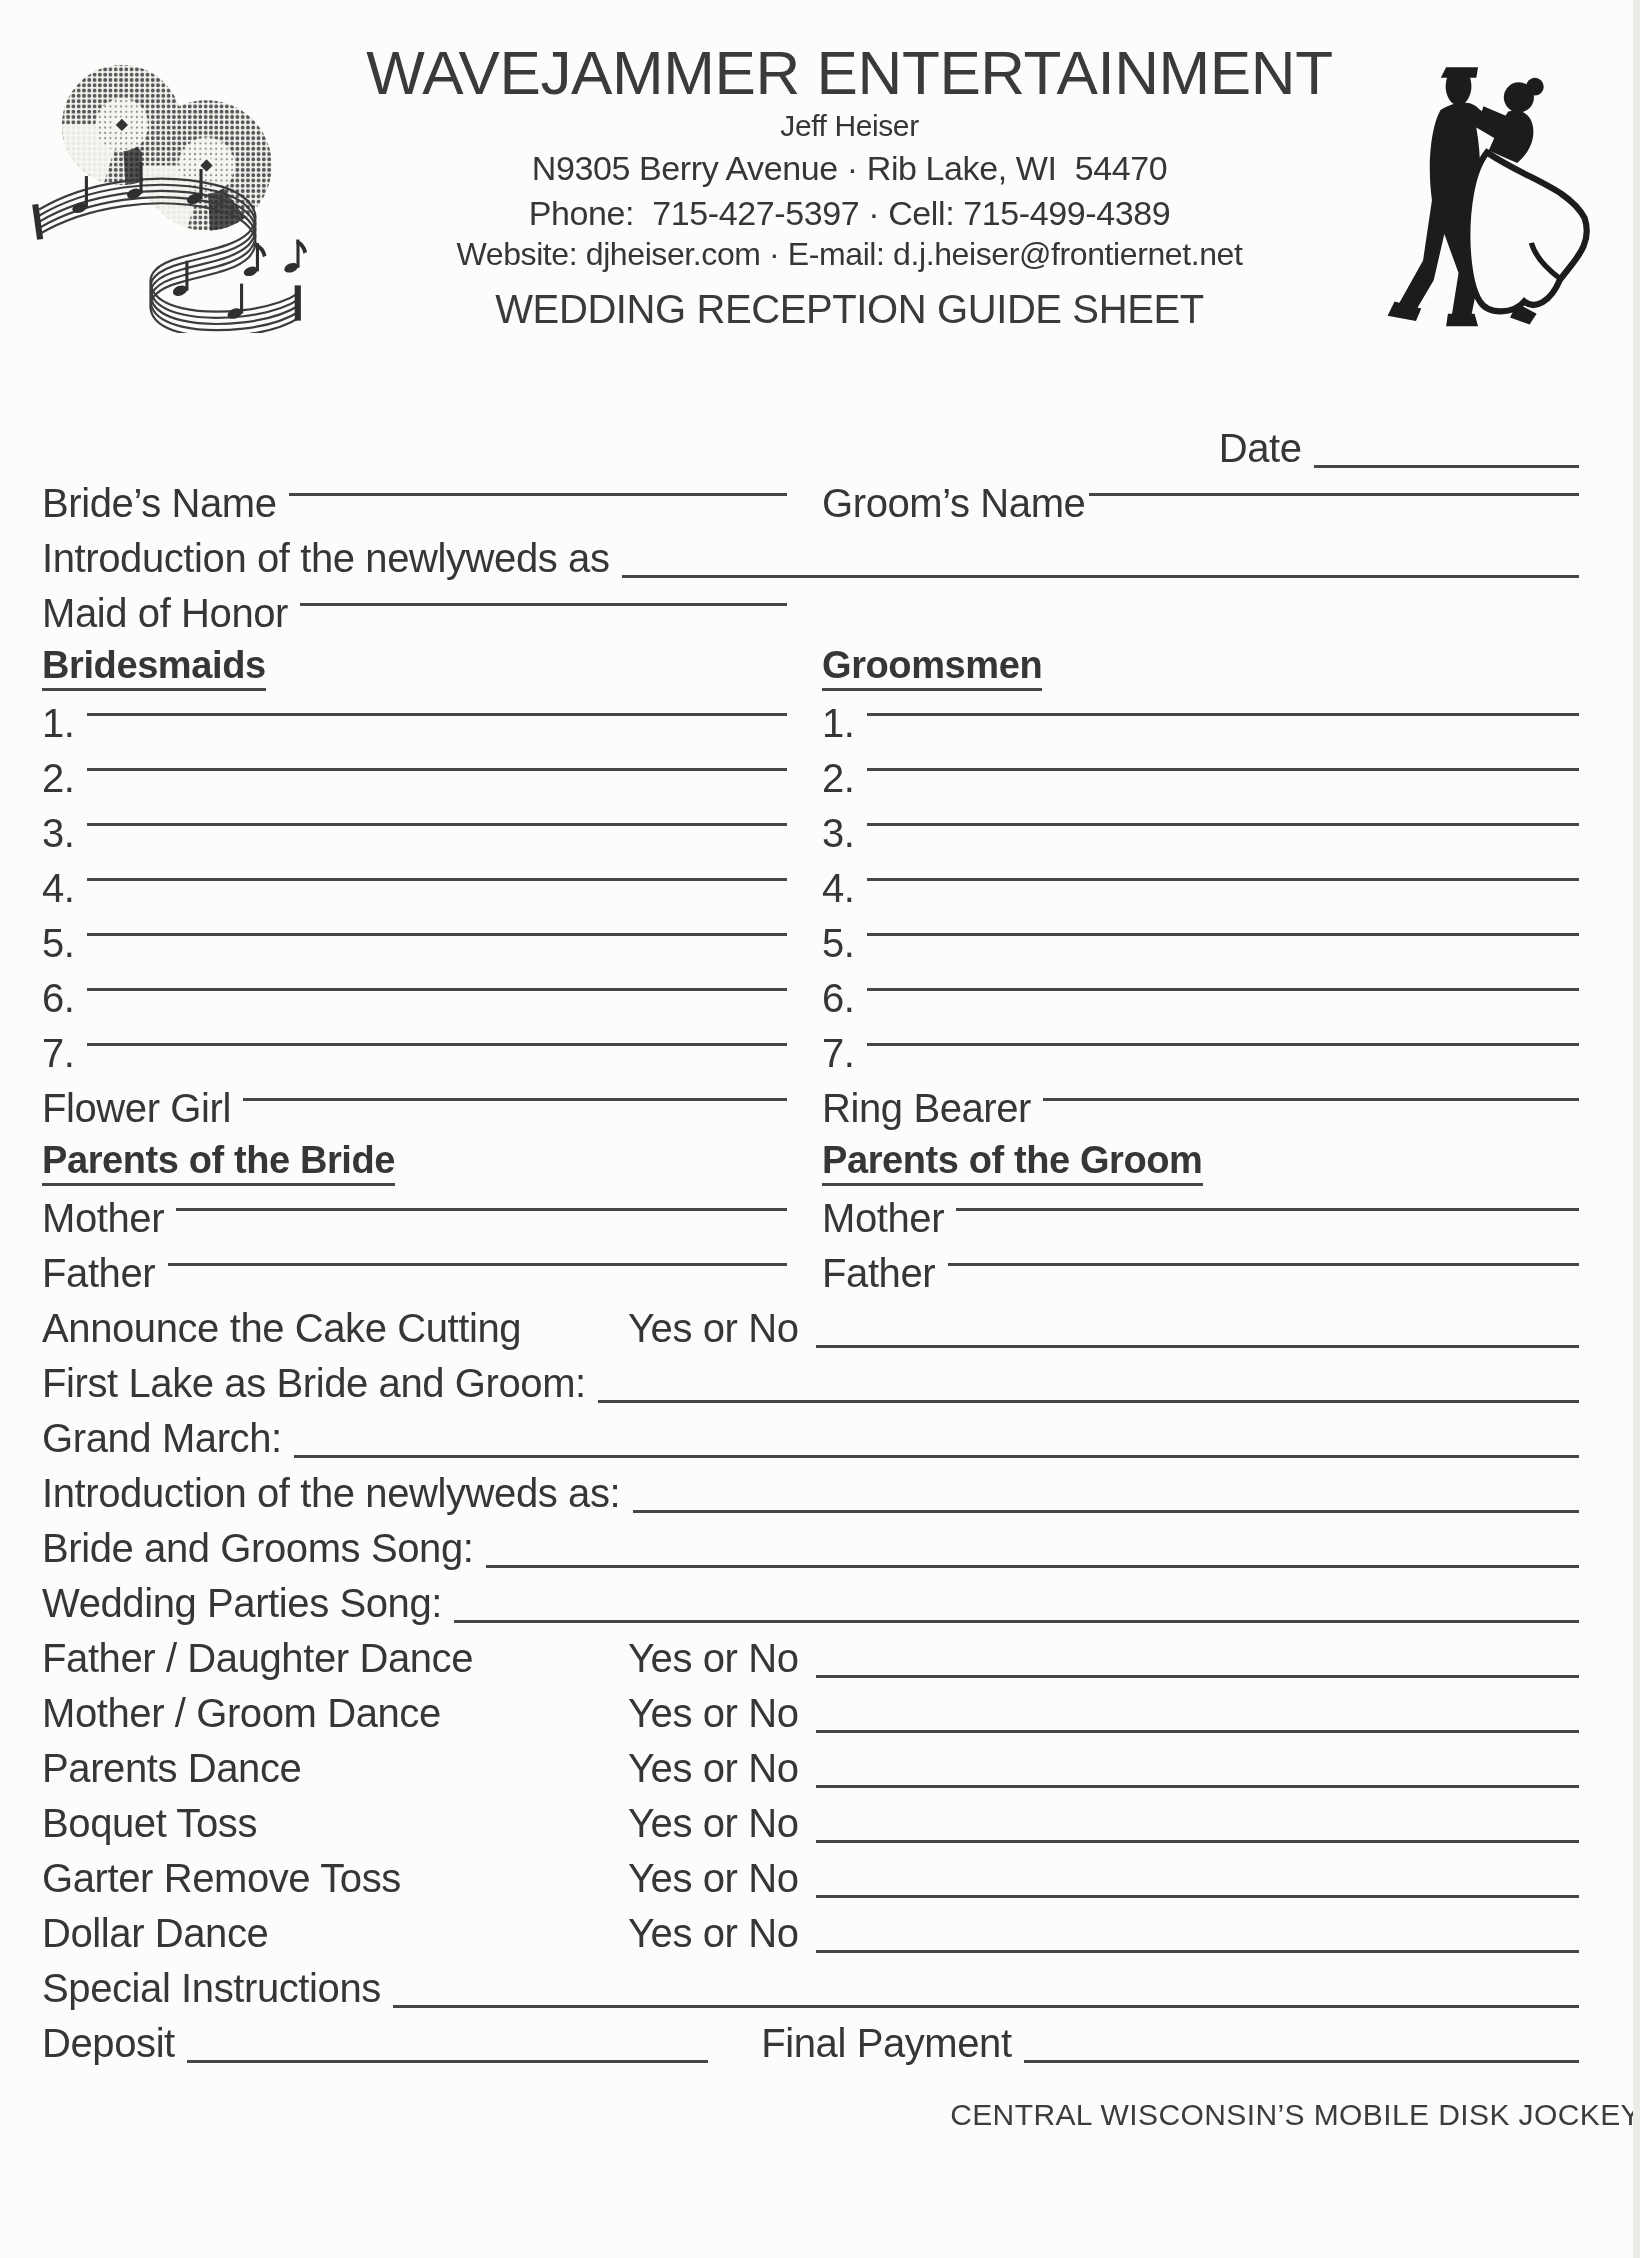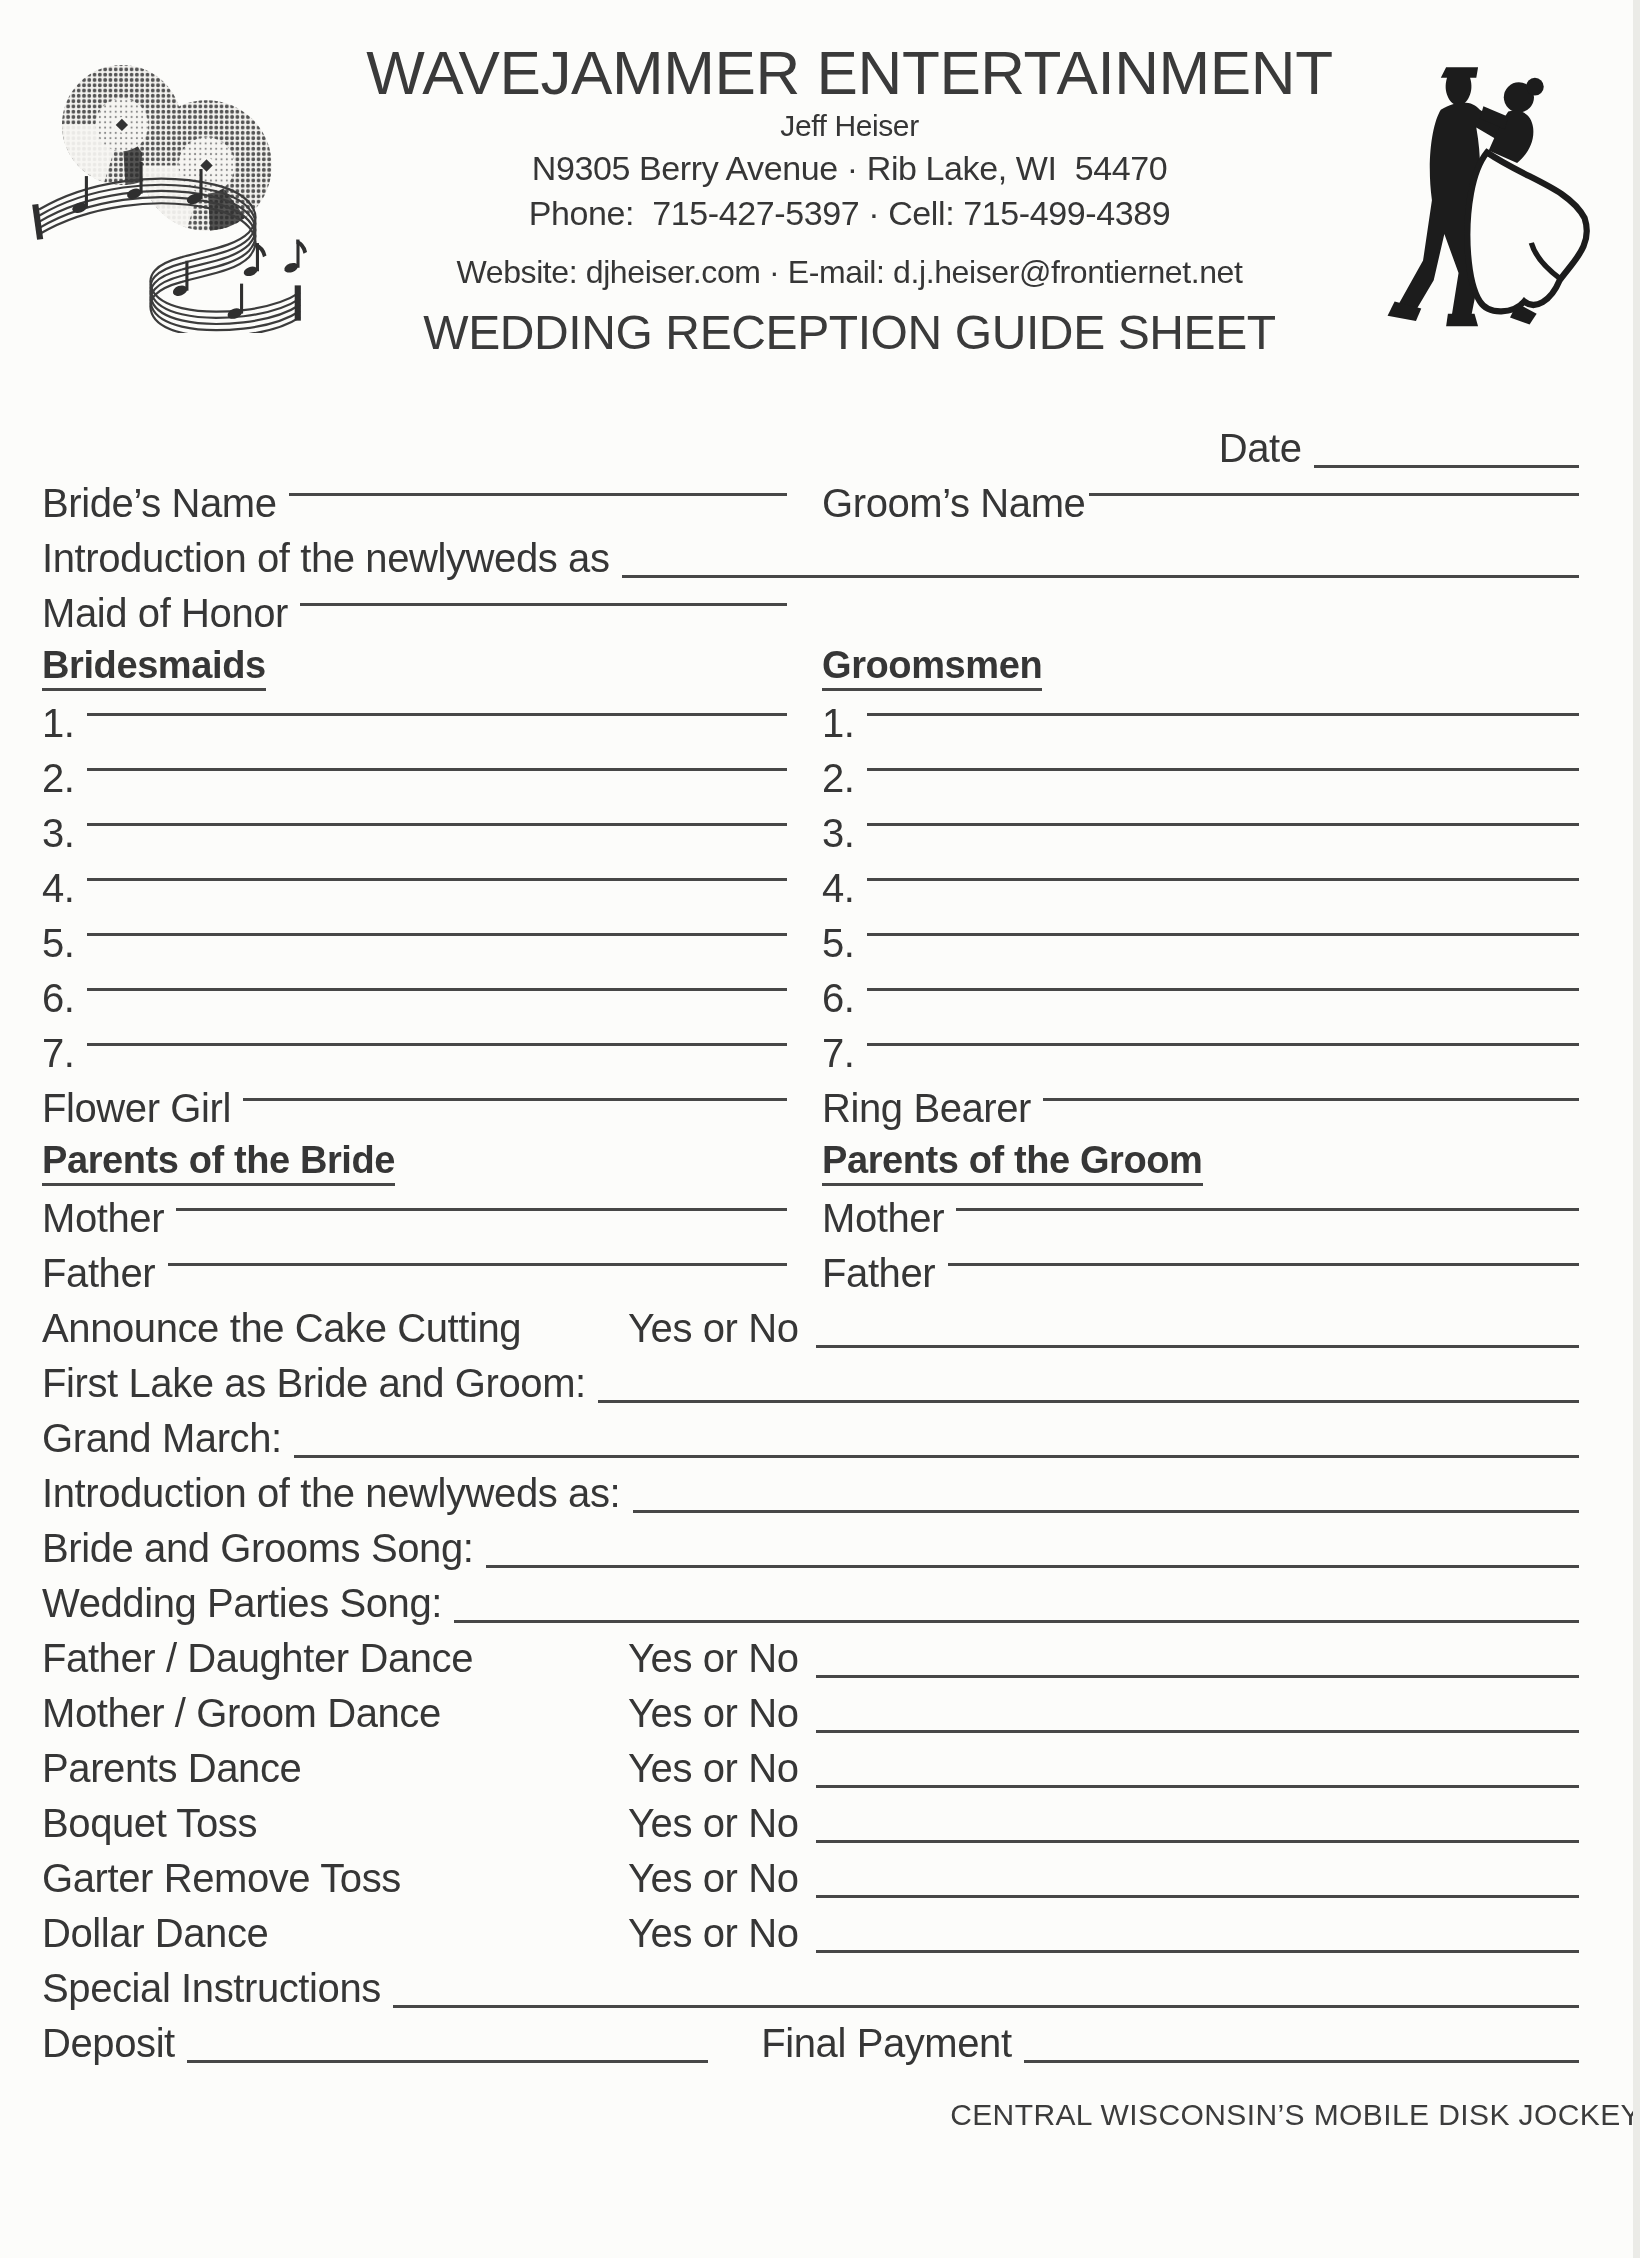--- a/index.html
+++ b/index.html
@@ -10,22 +10,22 @@
   }
   .scan-edge{position:absolute;top:0;right:0;width:8px;height:100%;background:#ebebe7;}
   
   .header{position:relative;height:388px;}
   .logo-records{position:absolute;left:23px;top:35px;width:293px;height:298px;}
   .logo-couple{position:absolute;right:44px;top:44px;width:213px;height:293px;}
   .header-center{position:absolute;left:318px;right:260px;top:41px;text-align:center;}
   .company{font-size:62px;line-height:1.02;margin:0;font-weight:normal;color:#3a3a3a;white-space:nowrap;}
   .owner{font-size:30px;margin-top:4.4px;}
   .addr,.phone{font-size:34px;margin-top:6.2px;white-space:pre-wrap;}
-  .contact{font-size:32px;margin-top:21px;}
-  .sheet-title{font-size:48px;margin:14px 0 8px;font-weight:normal;white-space:nowrap;color:#3a3a3a;}
+  .contact{font-size:32px;margin-top:3px;}
+  .sheet-title{font-size:40px;margin:14px 0 8px;font-weight:normal;white-space:nowrap;color:#3a3a3a;}
   
   .form{padding:17.6px 62px 0 42px;}
   .row{display:flex;align-items:flex-end;height:55px;font-size:40px;}
   .lbl{white-space:nowrap;line-height:1.08;}
   .line{flex:1 1 auto;border-bottom:3.5px solid #474747;margin:0 0 2.6px 12.4px;min-width:35px;height:10.6px;}
   .line.tight{margin-left:3.5px;}
   .row.date{justify-content:flex-end;height:65px;}
   .row.date .line{flex:0 0 265px;}
   .half{display:flex;align-items:flex-start;flex:0 0 745px;min-width:0;}
   .half.r{flex:1 1 auto;margin-left:35px;}

